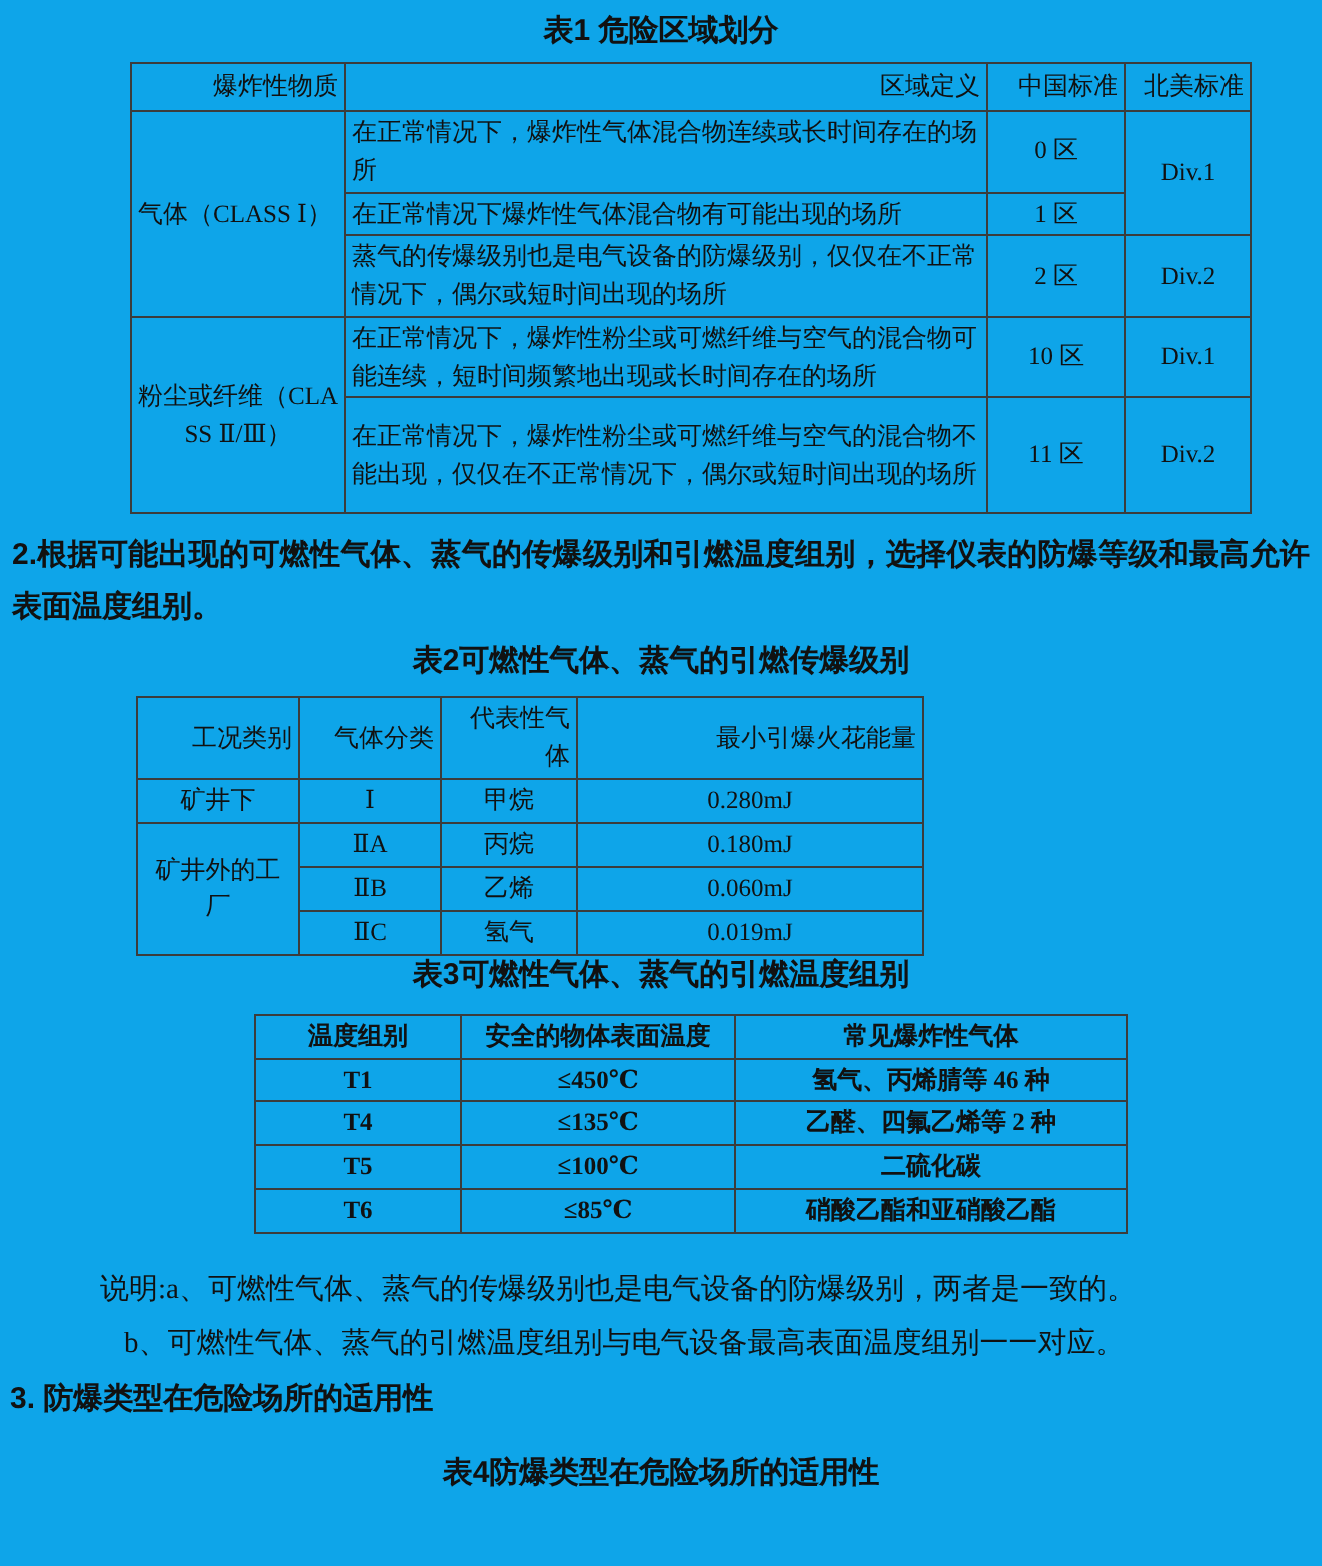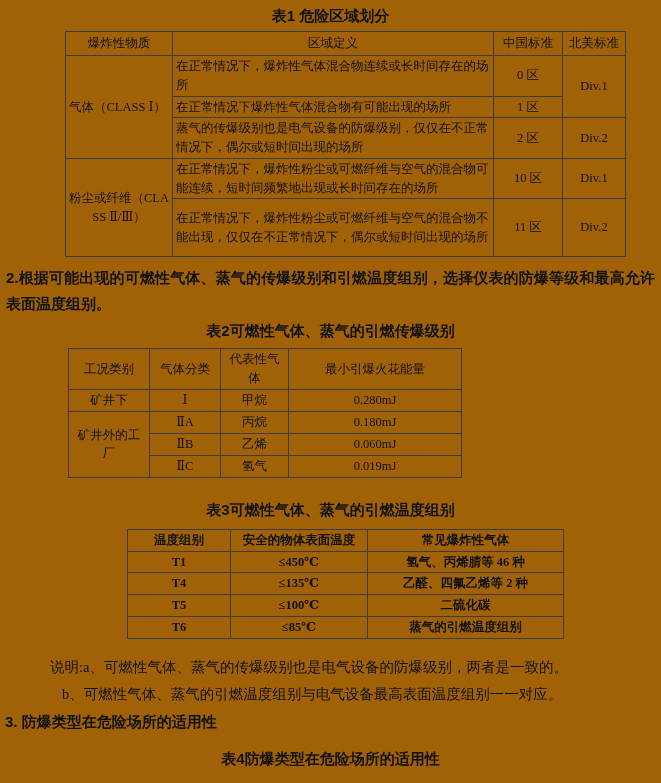--- a/index.html
+++ b/index.html
@@ -1,21 +1,21 @@
 <!DOCTYPE html>
 <html><head>
 <meta charset="utf-8">
 <style>
   * { box-sizing: border-box; }
   html, body { margin: 0; padding: 0; background: #ffffff; }
   .page {
     position: relative;
     width: 661px;
     height: 783px;
-    background: #a16207;
+    background: #0ea5e9;
     color: #111111;
     font-family: "Liberation Serif", "DejaVu Serif", serif;
     overflow: hidden;
     padding-top: 6px;
   }
   .doc-title {
     font-family: "Liberation Sans", "DejaVu Sans", sans-serif;
     font-weight: bold;
     font-size: 15px;
     text-align: center;
@@ -31,36 +31,36 @@
     line-height: 1.5;
     padding: 1px 3px;
     text-align: center;
     vertical-align: middle;
     word-break: break-all;
   }
   td.def { text-align: left; }
   #table1 { margin: 5px 0 0 65px; width: 560px; }
   #table2 { margin: 7px 0 0 68px; width: 393px; }
   #table3 { margin: 9px 0 0 127px; width: 436px; font-weight: bold; }
-  tr.h24 td { height: 24px; }
+  tr.h24 td { height: 24px; text-align: right; }
   tr.h40 td { height: 40px; }
   tr.h21 td { height: 21px; }
   tr.h38 td { height: 38px; }
   tr.h58 td { height: 58px; }
   tr.h22 td { height: 22px; }
   .para2 {
     margin: 8px 6px 0 6px;
     font-family: "Liberation Sans", "DejaVu Sans", sans-serif;
     font-weight: bold;
     font-size: 15px;
     line-height: 26px;
     text-align: justify;
   }
   .t2-title { margin-top: 4px; }
-  .t3-title { margin-top: 22px; }
+  .t3-title { }
   .note {
     font-size: 14.5px;
     line-height: 27px;
     margin: 0 10px;
   }
   .note-a { margin-top: 15px; text-indent: 40px; }
   .note-b { text-indent: 52px; }
   .section3 {
     margin: 3px 0 16px 5px;
     font-family: "Liberation Sans", "DejaVu Sans", sans-serif;
@@ -189,21 +189,21 @@
       <td>乙醛、四氟乙烯等 2 种</td>
     </tr>
     <tr class="h21">
       <td>T5</td>
       <td>≤100℃</td>
       <td>二硫化碳</td>
     </tr>
     <tr class="h21">
       <td>T6</td>
       <td>≤85℃</td>
-      <td>蒸气的引燃温度组别</td>
+      <td>硝酸乙酯和亚硝酸乙酯</td>
     </tr>
   </tbody>
     </table>
 
   <div class="note note-a">说明:a、可燃性气体、蒸气的传爆级别也是电气设备的防爆级别，两者是一致的。</div>
   <div class="note note-b">b、可燃性气体、蒸气的引燃温度组别与电气设备最高表面温度组别一一对应。</div>
 
   <div class="section3">3. 防爆类型在危险场所的适用性</div>
 
   <div class="doc-title t4-title">表4防爆类型在危险场所的适用性</div>

